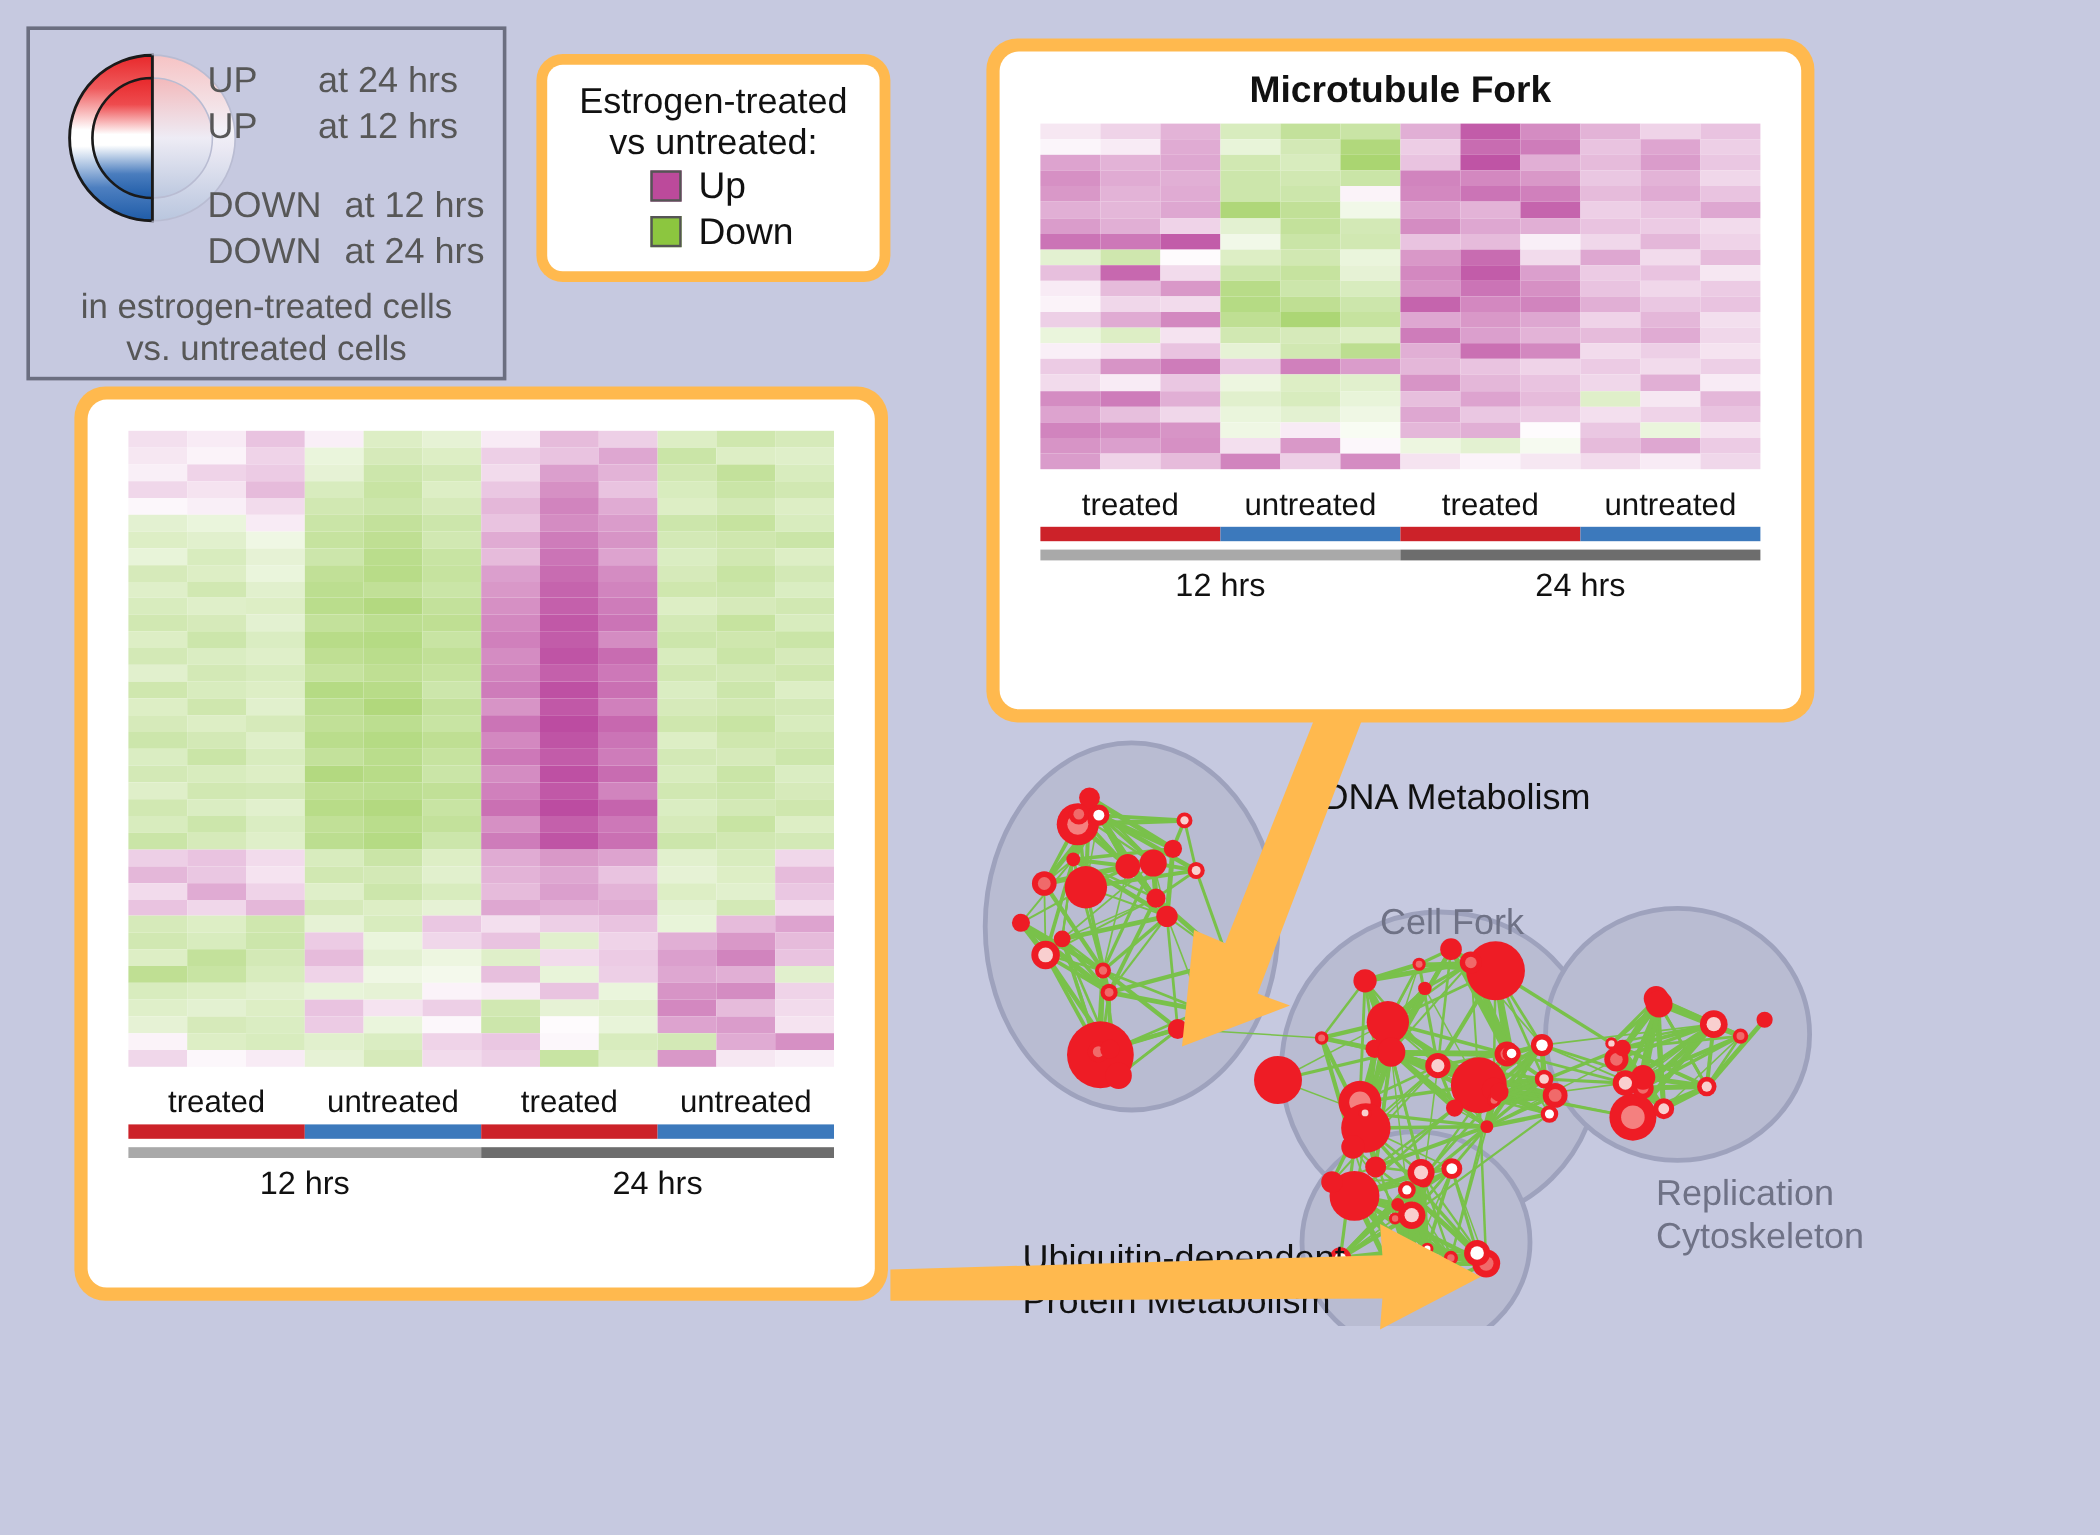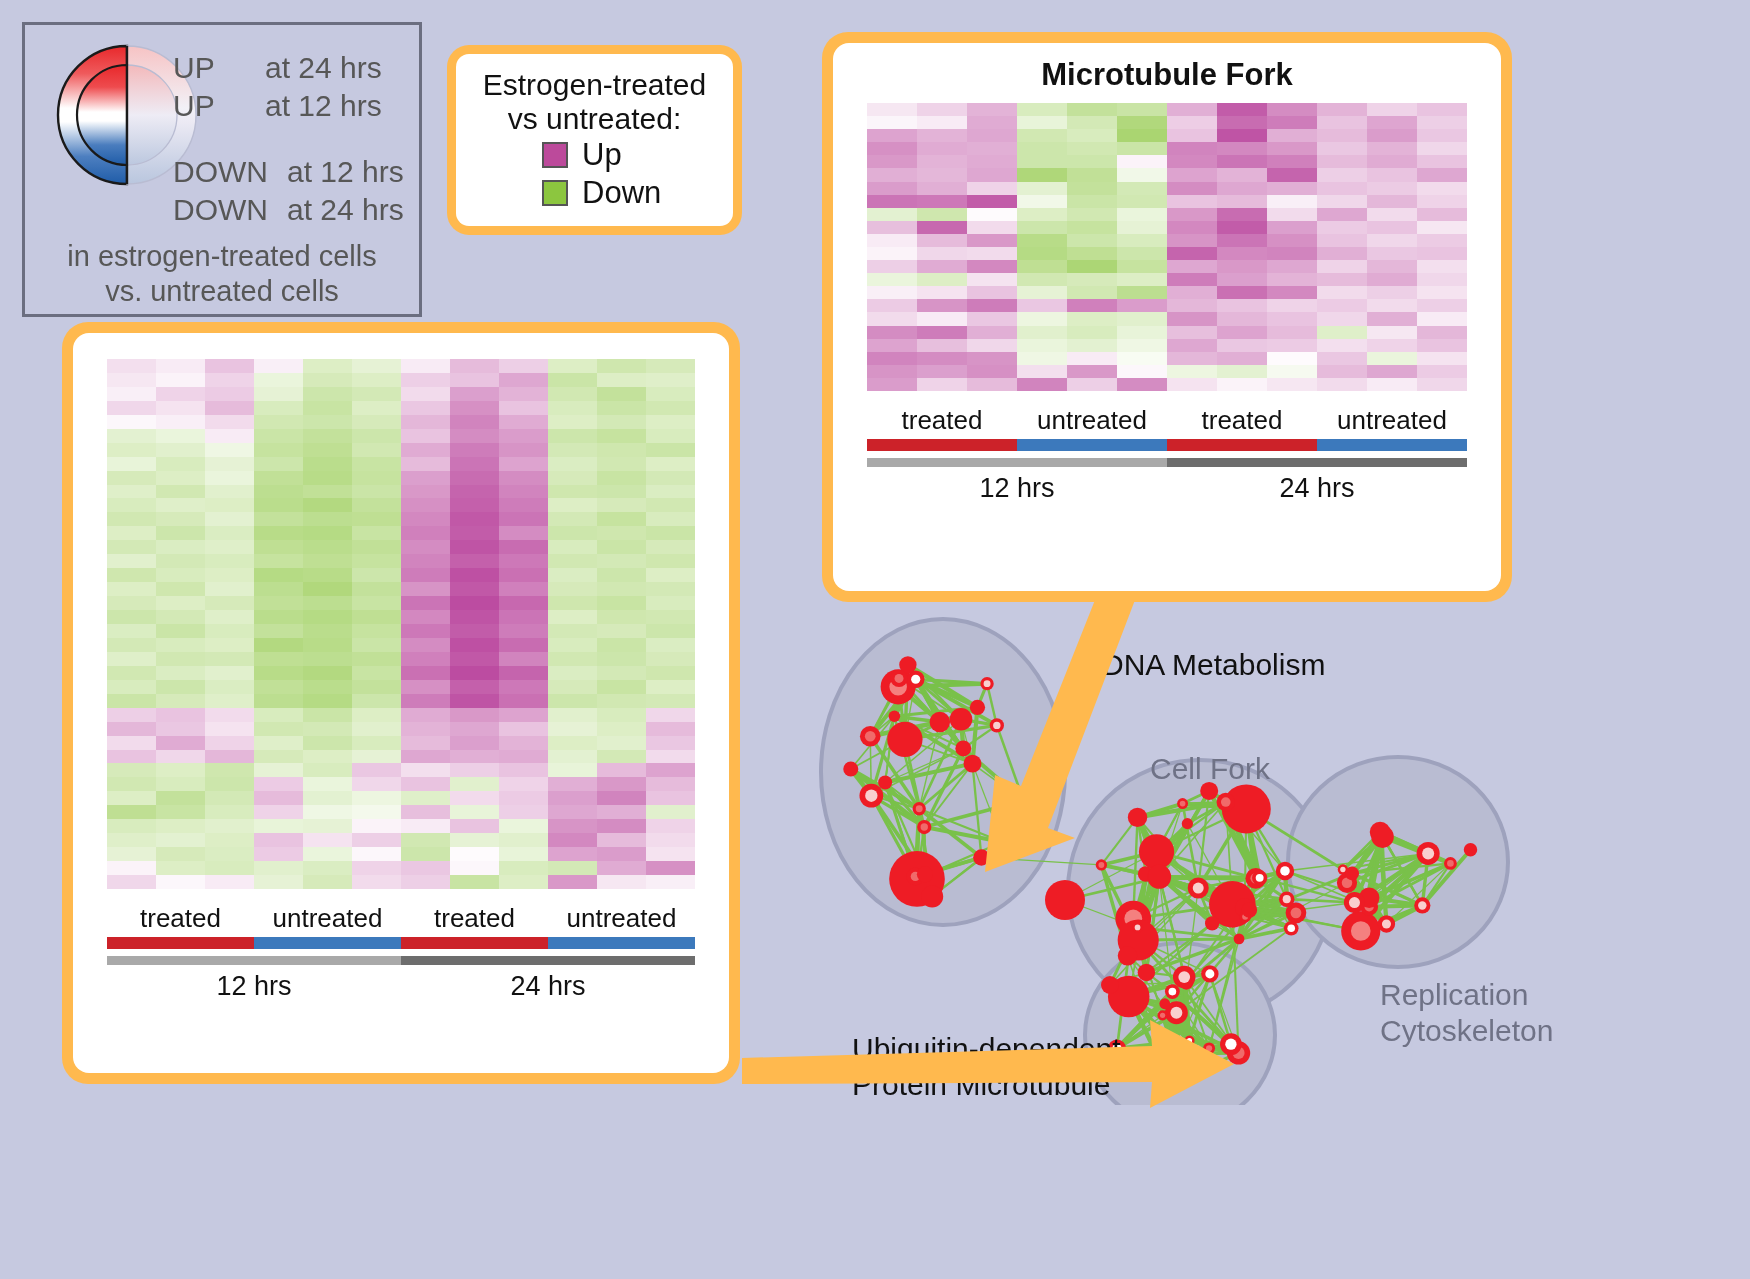--- a/index.html
+++ b/index.html
@@ -1711,21 +1711,21 @@
           <circle cx="330" cy="385" r="9" fill="#ee1c25"></circle>
         </g>
       </g>
   </svg>
 
   <span class="net-label" style="left:322px;top:48px;font-size:30px;color:#111;">DNA Metabolism</span>
   <span class="net-label" style="left:370px;top:152px;font-size:30px;color:#6f7286;">Cell Fork</span>
   <span class="net-label" style="left:600px;top:378px;font-size:30px;color:#6f7286;">Replication</span>
   <span class="net-label" style="left:600px;top:414px;font-size:30px;color:#6f7286;">Cytoskeleton</span>
   <span class="net-label" style="left:72px;top:432px;font-size:30px;color:#111;">Ubiquitin-dependent</span>
-  <span class="net-label" style="left:72px;top:468px;font-size:30px;color:#111;">Protein Microtubule</span>
+  <span class="net-label" style="left:72px;top:468px;font-size:30px;color:#111;">Protein Metabolism</span>
 </div>
 
 <svg class="abs" id="arrows" viewBox="0 0 1750 1279">
 
   <path d="M1095 600 L1135 600 L1048 828 L1075 838 L985 872 L995 775 L1021 786 Z" fill="#ffb94e"></path>
 
   <path d="M742 1058 L1152 1046 L1150 1020 L1234 1064 L1150 1108 L1152 1082 L742 1084 Z" fill="#ffb94e"></path>
 </svg>
 
 </body></html>

